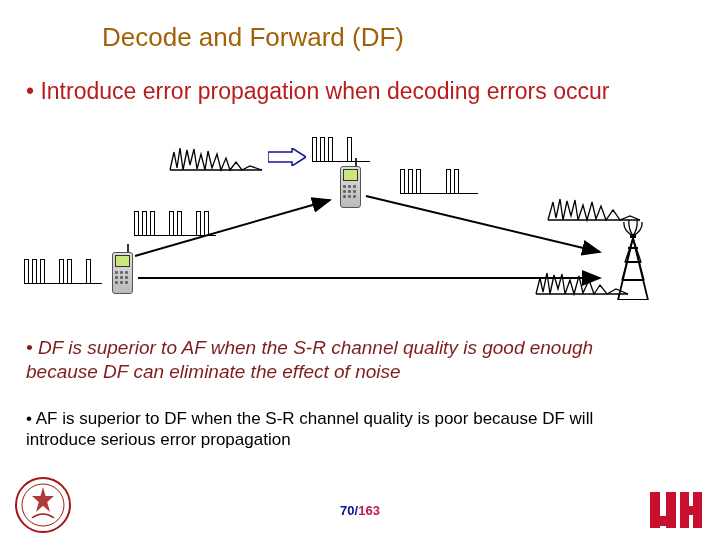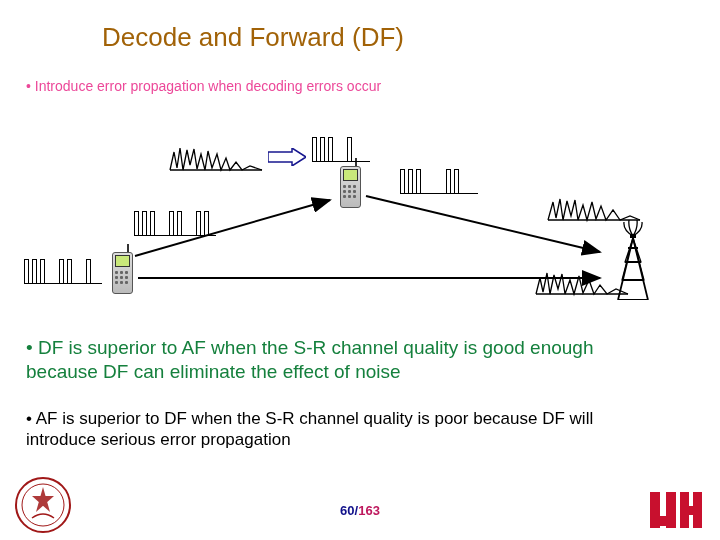--- a/index.html
+++ b/index.html
@@ -16,31 +16,32 @@
     font-size: 26px;
     font-weight: 400;
     position: absolute;
     top: 22px;
     left: 102px;
   }
   .bullet1 {
     position: absolute;
     top: 78px;
     left: 26px;
-    font-size: 14px;
-    color: #ec4899;
+    font-size: 23px;
+    color: #b91c1c;
   }
   .bullet2 {
     position: absolute;
     top: 336px;
     left: 26px;
     font-size: 19px;
-    color: #15803d;
+    color: #7f1d1d;
     line-height: 1.25;
     width: 640px;
+    font-style: italic;
   }
   .bullet3 {
     position: absolute;
     top: 408px;
     left: 26px;
     font-size: 17px;
     color: #000;
     line-height: 1.25;
     width: 640px;
   }
@@ -304,21 +305,21 @@
 
     <line x1="366" y1="86" x2="600" y2="142" stroke="#000" stroke-width="2" marker-end="url(#ah)"></line>
   </svg>
 
 </div>
 
 <div class="bullet2">• DF is superior to AF when the S-R channel quality is good enough because DF can eliminate the effect of noise</div>
 <div class="bullet3">• AF is superior to DF when the S-R channel quality is poor because DF will introduce serious error propagation</div>
 
 <div class="pagenum">
-  <span class="cur">60</span><span class="sep">/</span><span class="tot">163</span>
+  <span class="cur">70</span><span class="sep">/</span><span class="tot">163</span>
 </div>
 
 <div class="logo-left">
   <svg viewBox="0 0 58 58">
     <circle cx="29" cy="29" r="27" fill="#fff" stroke="#a01818" stroke-width="2"></circle>
     <circle cx="29" cy="29" r="21" fill="none" stroke="#a01818" stroke-width="1"></circle>
     <path d="M29 11 L22 36 L40 20 L18 20 L36 36 Z" fill="#a01818" opacity="0.85"></path>
     <path d="M18 42 Q29 34 40 42" stroke="#a01818" stroke-width="1.5" fill="none"></path>
   </svg>
 </div>

